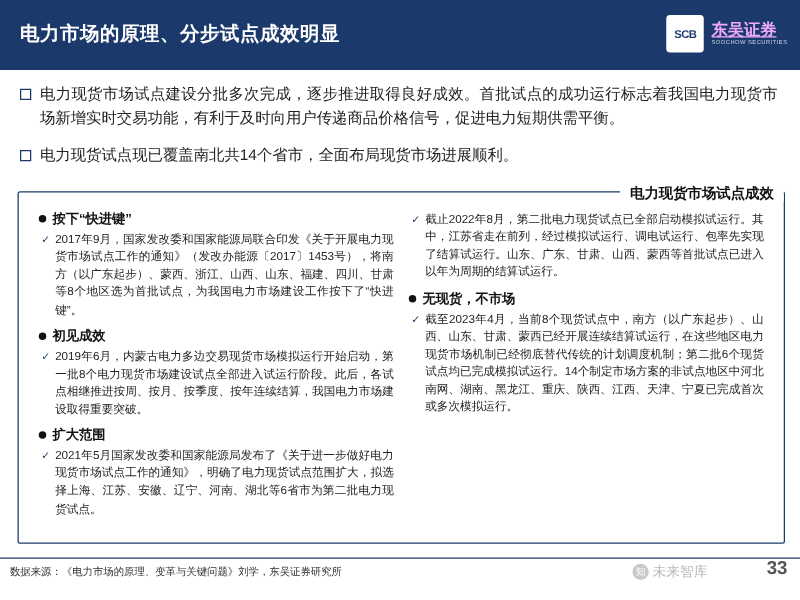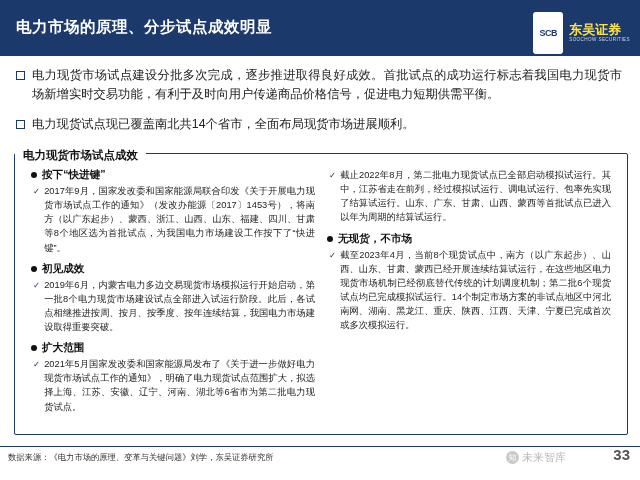--- a/index.html
+++ b/index.html
@@ -18,46 +18,46 @@
   .header-title{
     position:absolute;left:16px;top:17px;
     color:#ffffff;font-size:15.5px;font-weight:bold;letter-spacing:0.5px;
     white-space:nowrap;
   }
   .logo-wrap{
     position:absolute;right:10px;top:12px;
     display:flex;align-items:center;gap:6px;
   }
   .logo-mark{
-    width:30px;height:42px;border-radius:3px;background:#ffffff;
+    width:30px;height:30px;border-radius:3px;background:#ffffff;
     display:flex;align-items:center;justify-content:center;
   }
   .logo-mark span{color:#1b3a6b;font-size:9px;font-weight:bold;letter-spacing:-0.5px;}
-  .logo-cn{color:#fde047;font-size:13px;font-weight:bold;line-height:1.05;}
+  .logo-cn{color:#f0abfc;font-size:13px;font-weight:bold;line-height:1.05;text-decoration:underline;}
   .logo-en{color:#cdd8e8;font-size:4.6px;letter-spacing:0.4px;line-height:1.2;}
   
   .content{position:absolute;left:0;top:56px;width:640px;}
   .bullet-row{
     display:flex;align-items:flex-start;
     margin:10px 18px 0 16px;
   }
   .sq{
     width:7px;height:7px;border:1.4px solid #1b3a6b;
     margin-top:5px;margin-right:7px;flex:0 0 auto;background:#fff;
   }
   .para{
     font-size:12.3px;color:#222;line-height:1.58;text-align:justify;
   }
   
   .box{
     position:absolute;left:14px;top:153px;width:612px;height:280px;
     border:1.5px solid #1b3a6b;border-radius:2px;background:#fff;
   }
   .box-title{
-    position:absolute;left:0;top:-9px;width:612px;text-align:left;
+    position:absolute;left:0;top:-9px;width:612px;text-align:right;
   }
   .box-title span{
     background:#fff;padding:0 8px;font-size:11.5px;font-weight:bold;color:#111;
   }
   .cols{display:flex;padding:14px 10px 0 10px;}
   .col{width:50%;padding:0 6px;box-sizing:border-box;}
   .sec-head{
     display:flex;align-items:flex-start;margin-bottom:2px;
   }
   .dot{

